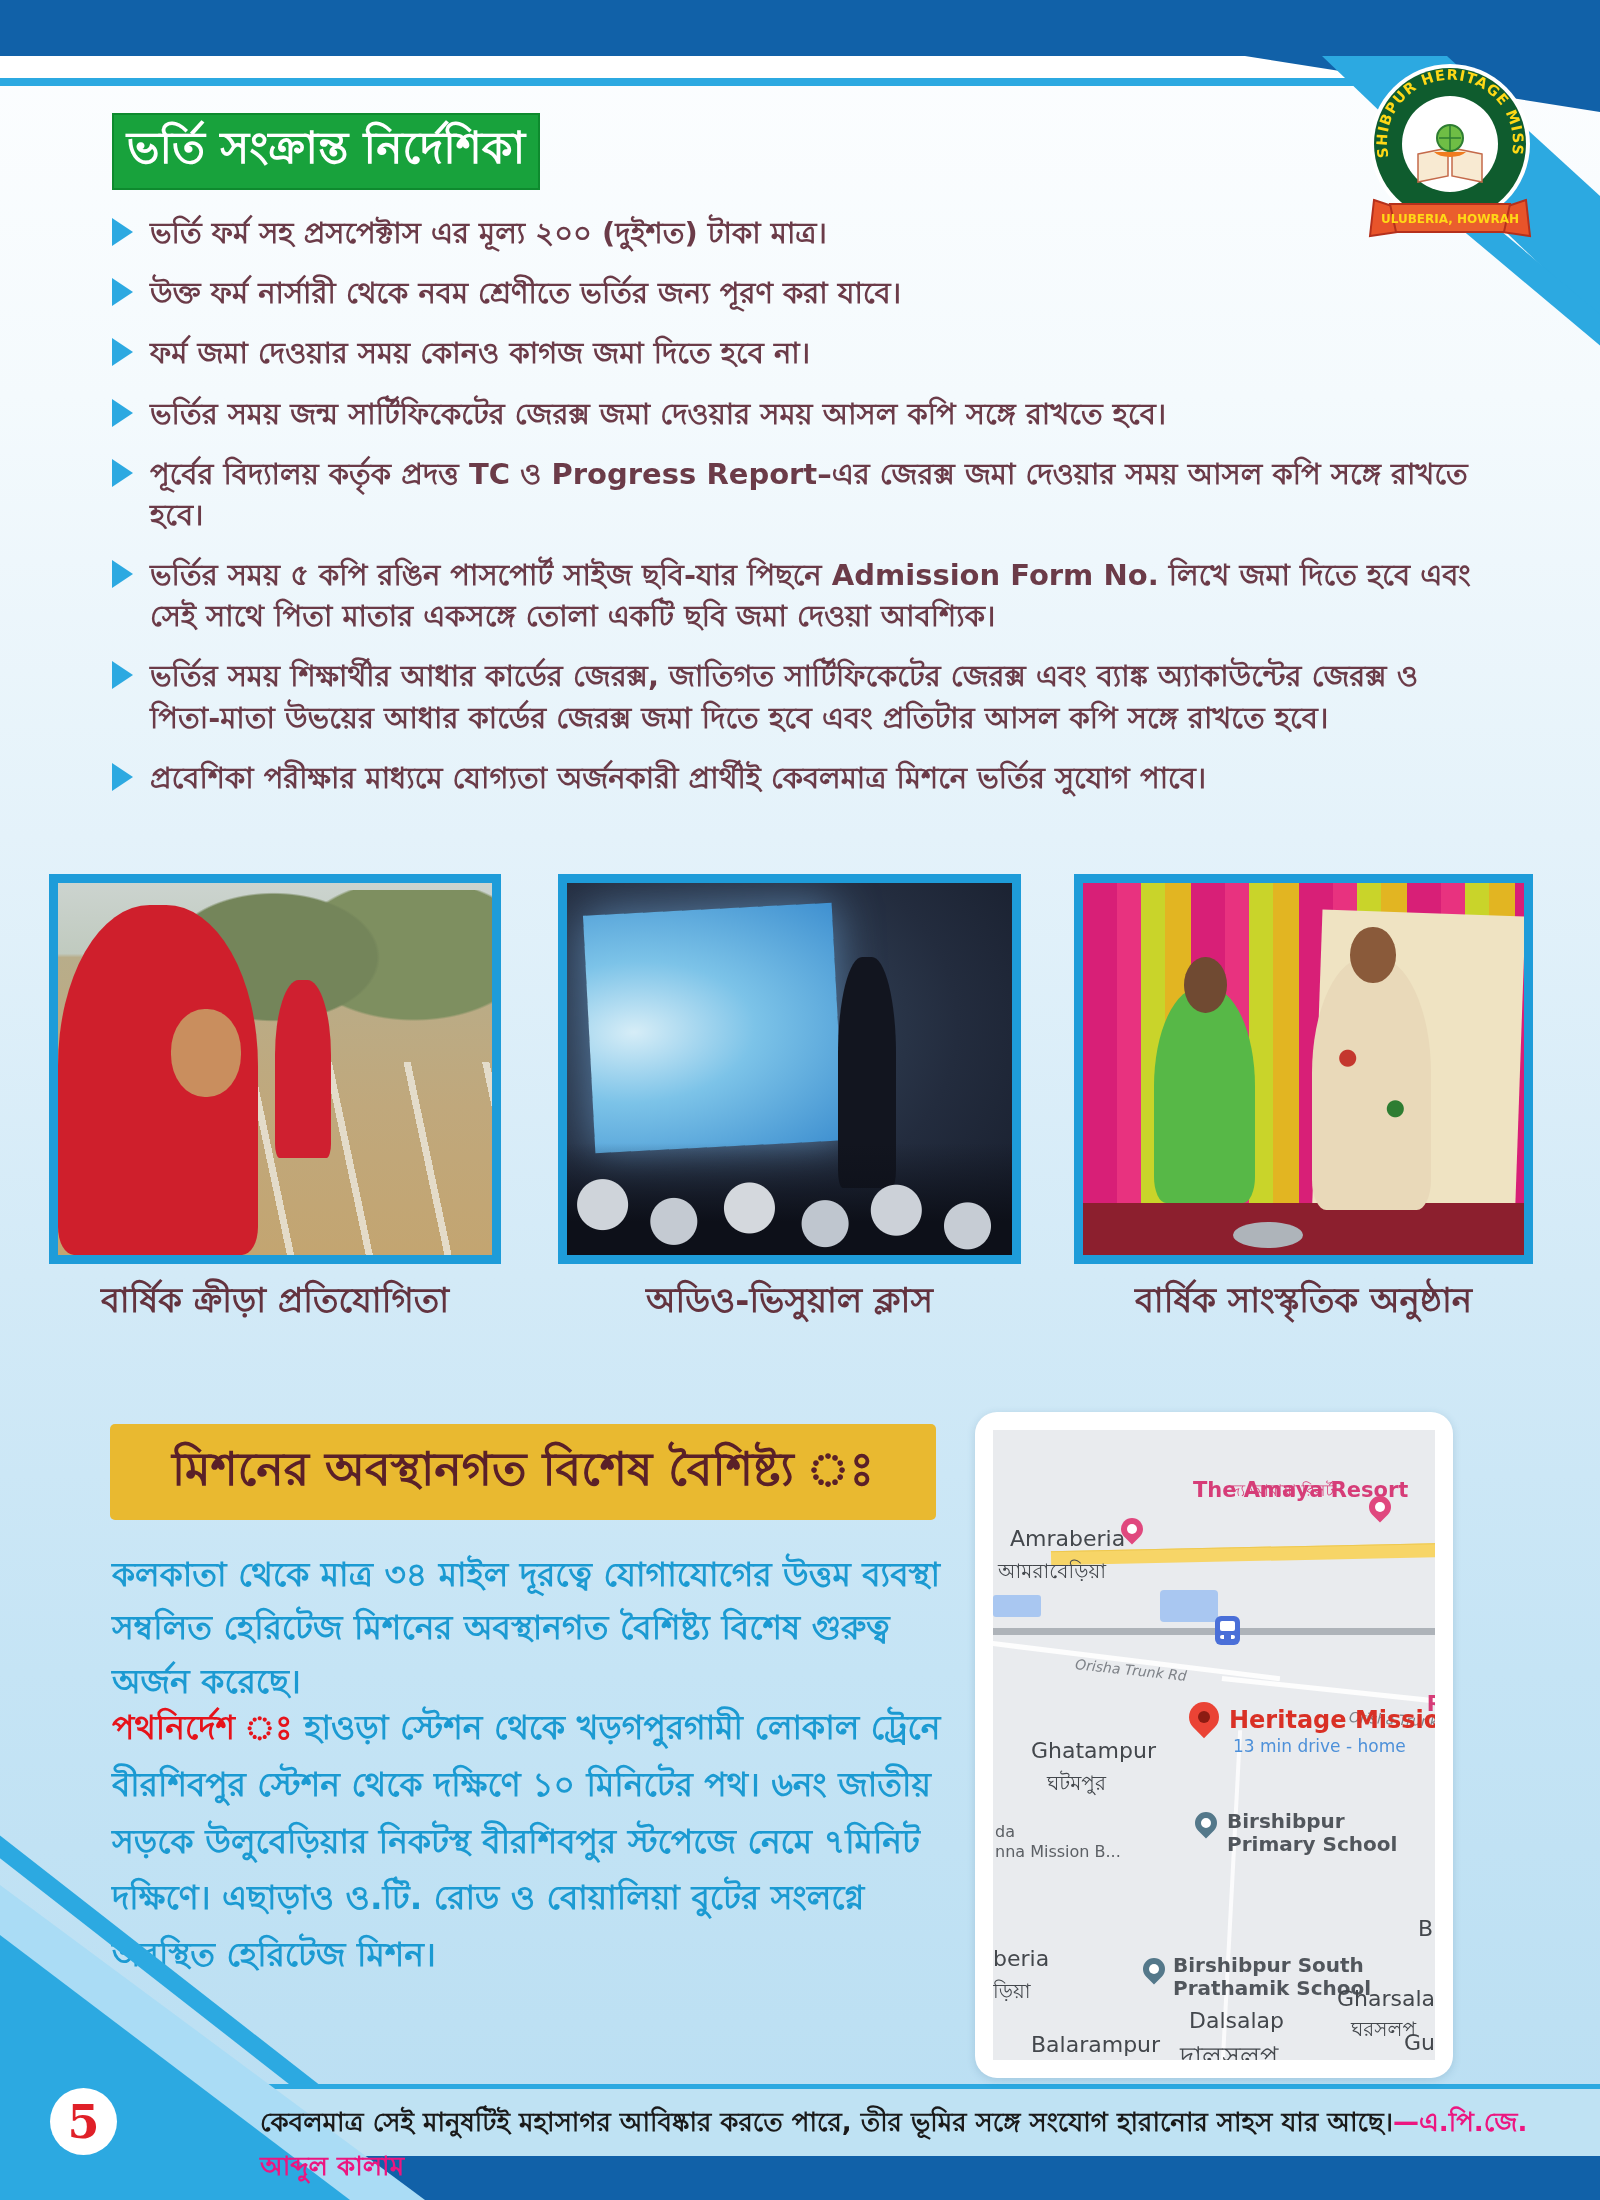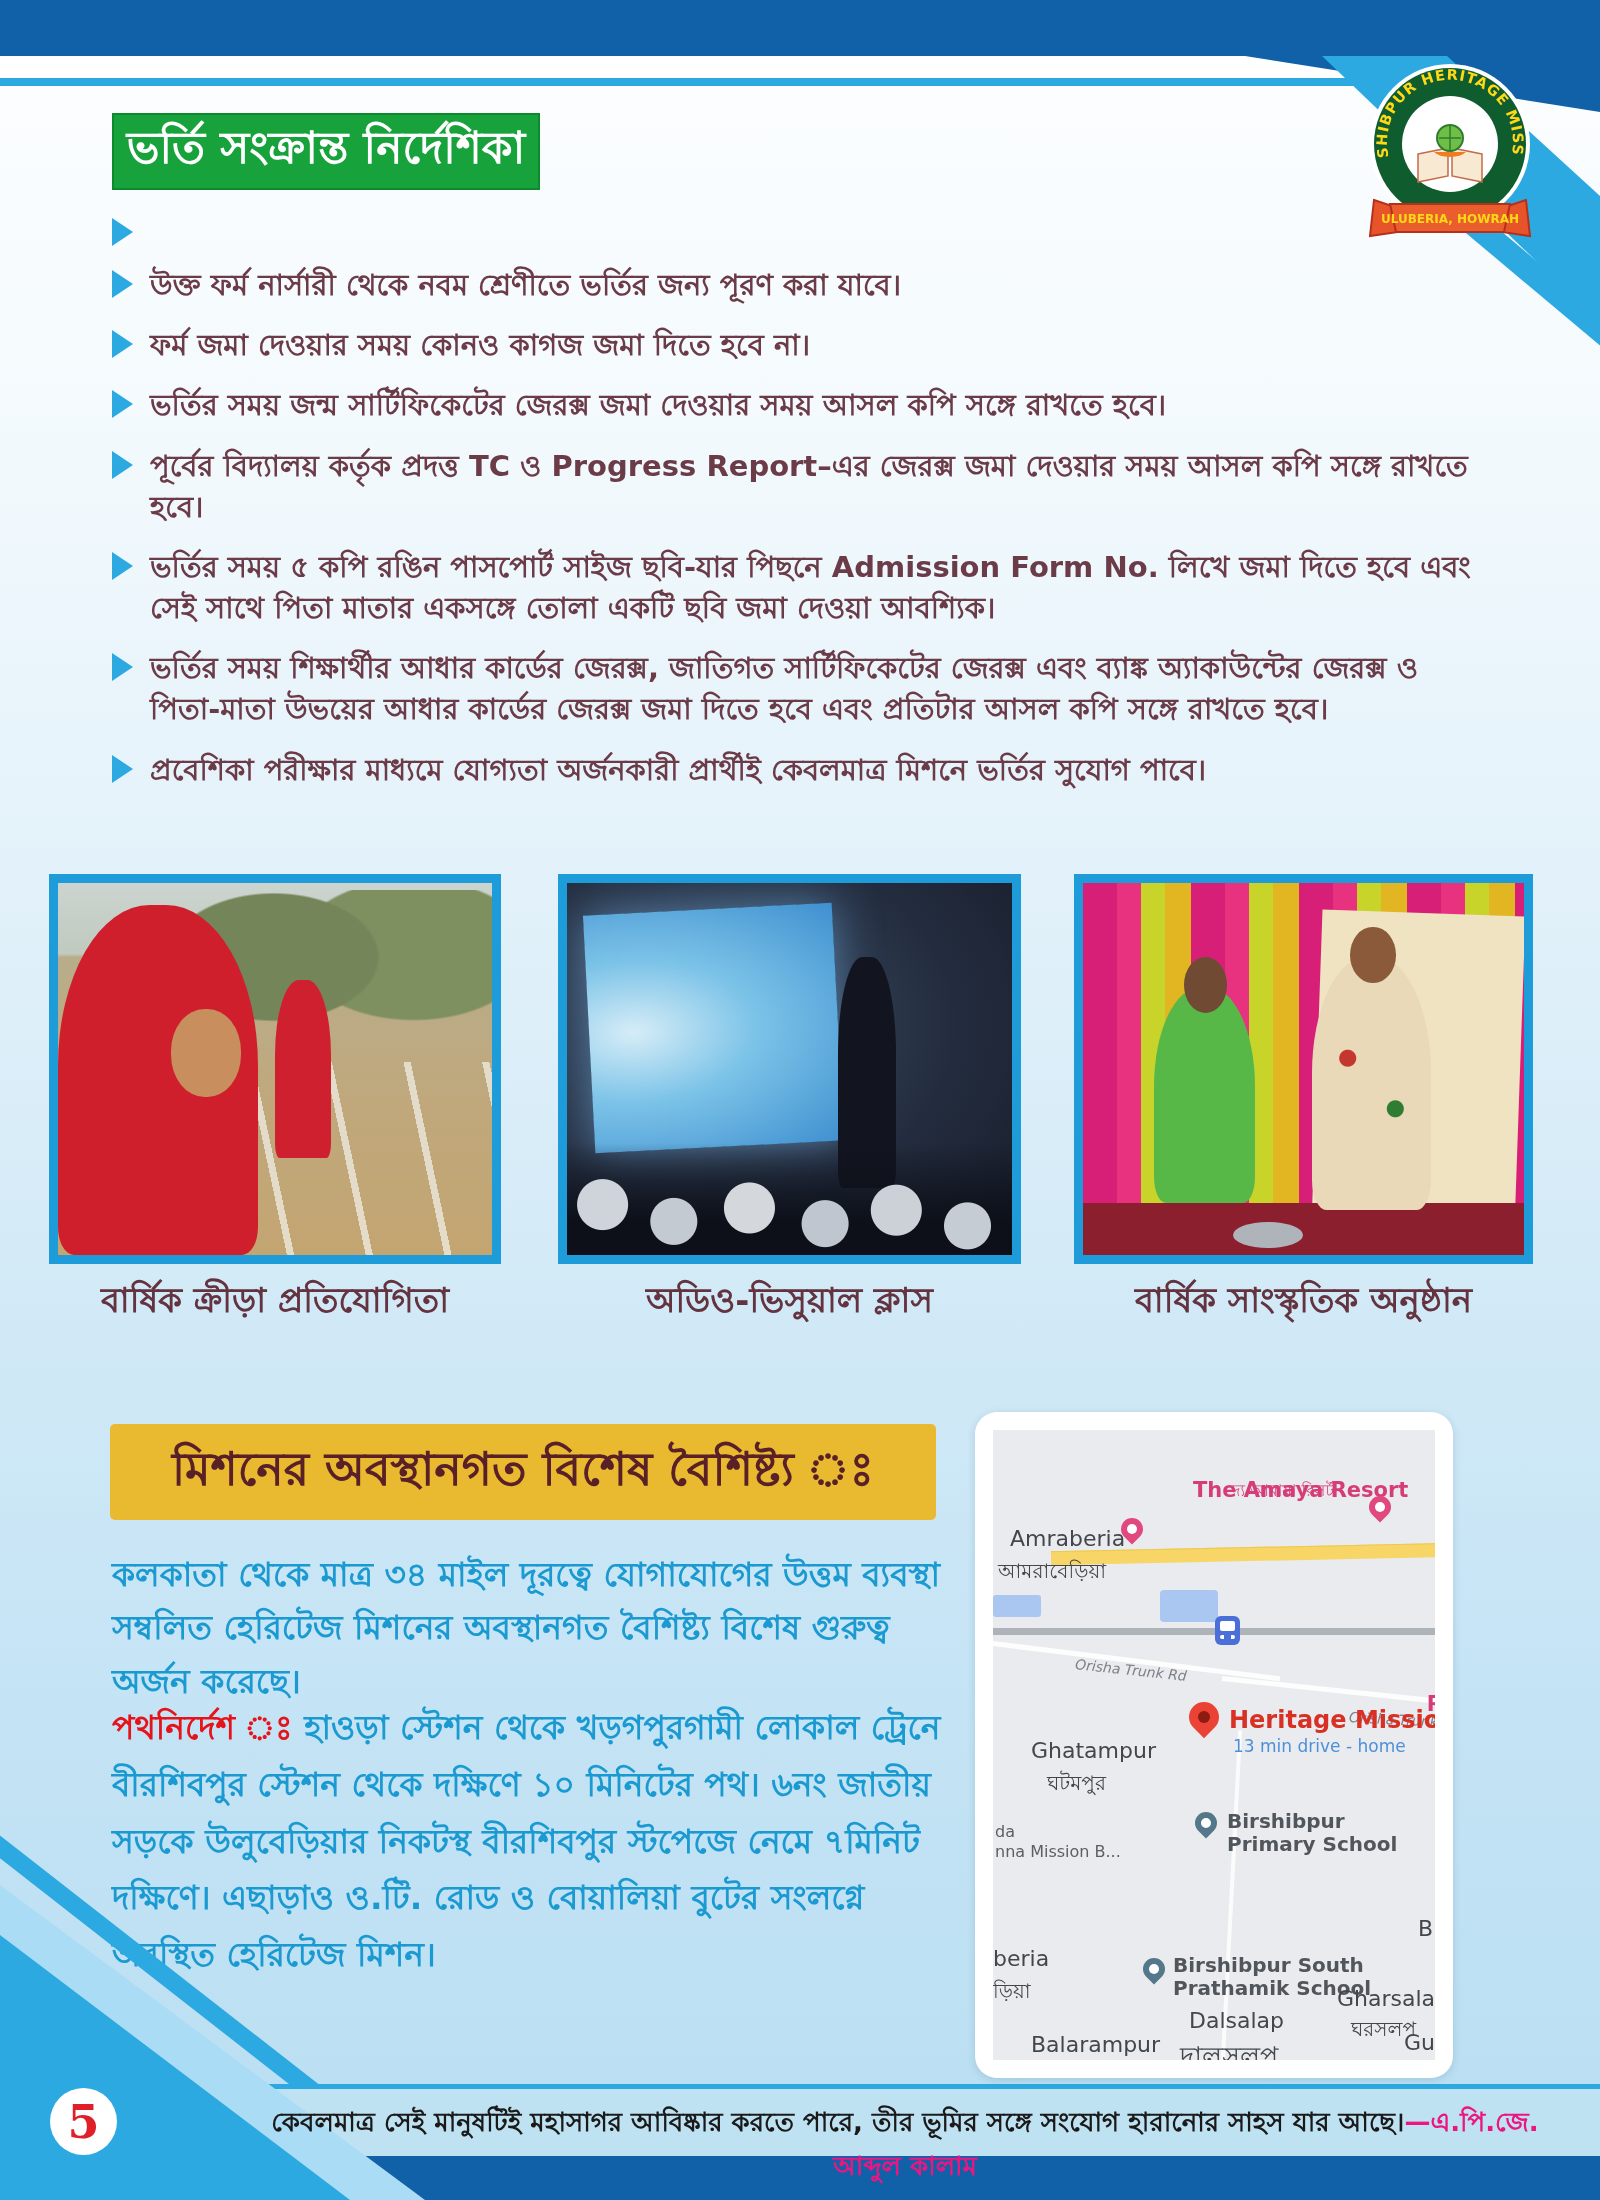--- a/index.html
+++ b/index.html
@@ -102,21 +102,21 @@
   .pin-school{background:#54788a;}
   .pin-red{width:30px;height:30px;background:#ea4335;}
   .pin-red::after{left:9px;top:9px;width:12px;height:12px;background:#8c1b12;}
   .station{left:222px;top:186px;width:25px;height:29px;background:#4a6fd8;border-radius:6px;}
   .station::before{content:"";position:absolute;left:5px;top:5px;width:15px;height:10px;background:#fff;border-radius:2px;}
   .station::after{content:"";position:absolute;left:5px;top:19px;width:15px;height:4px;border-radius:2px;
     background:linear-gradient(90deg,#fff 0 4px,transparent 4px 11px,#fff 11px 15px);}
   
   .footer-light{position:absolute;left:0;right:0;top:2084px;height:72px;background:#bfe2f3;border-top:5px solid #2ca9e1;z-index:3;}
   .footer-navy{position:absolute;left:0;right:0;top:2156px;height:44px;background:#1161a8;z-index:3;}
-  .quote{position:absolute;left:260px;width:1290px;top:2102px;z-index:6;text-align:center;
+  .quote{position:absolute;left:260px;width:1290px;top:2102px;z-index:6;
     color:#1a1a1a;font-size:26px;font-weight:bold;}
   .quote .author{color:#ec1680;}
   .page-num{position:absolute;left:50px;top:2088px;width:67px;height:67px;border-radius:50%;background:#ffffff;z-index:7;
     display:flex;align-items:center;justify-content:center;color:#e02028;font-size:46px;font-weight:bold;
     font-family:"DejaVu Serif","Liberation Serif",serif;}
   
   .logo{position:absolute;left:1366px;top:58px;width:168px;height:188px;z-index:3;}
 </style>
 </head>
 <body>
@@ -155,20 +155,21 @@
     <polygon points="160,142 142,148 136,174 164,178" fill="#e8542a" stroke="#b5301c" stroke-width="2"></polygon>
     <polygon points="24,146 144,146 138,174 30,174" fill="#ea5e2d" stroke="#b5301c" stroke-width="2"></polygon>
     <text x="84" y="165" text-anchor="middle" font-size="12" font-weight="bold" fill="#ffd816" font-family="DejaVu Sans, Liberation Sans, sans-serif">ULUBERIA, HOWRAH</text>
   </svg>
 
   <div class="green-title">ভর্তি সংক্রান্ত নির্দেশিকা</div>
 
   <div class="bullets">
     <div class="bullet">
       <span class="arrow"></span>
+      <span>ভর্তি ফর্ম সহ প্রসপেক্টাস এর মূল্য ২০০ (দুইশত) টাকা মাত্র।</span>
     </div>
     <div class="bullet">
       <span class="arrow"></span>
       <span>উক্ত ফর্ম নার্সারী থেকে নবম শ্রেণীতে ভর্তির জন্য পূরণ করা যাবে।</span>
     </div>
     <div class="bullet">
       <span class="arrow"></span>
       <span>ফর্ম জমা দেওয়ার সময় কোনও কাগজ জমা দিতে হবে না।</span>
     </div>
     <div class="bullet">

